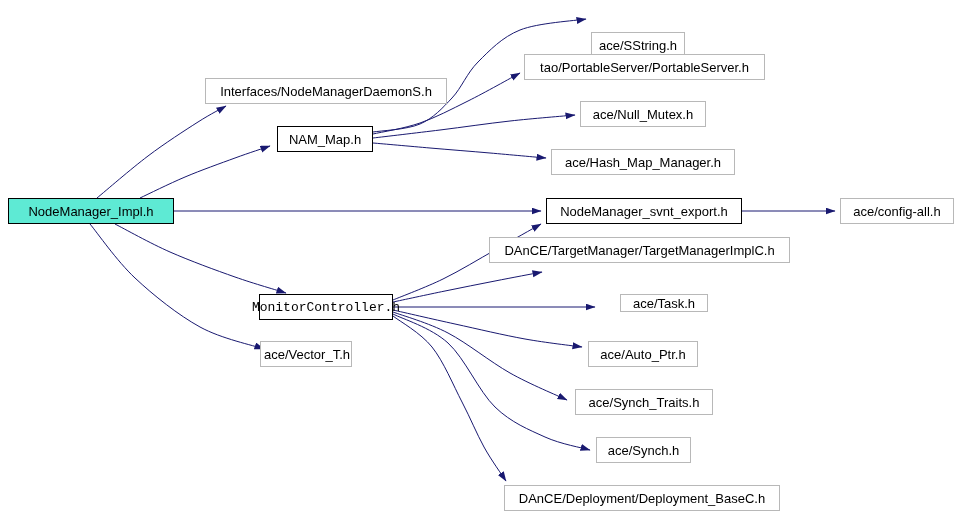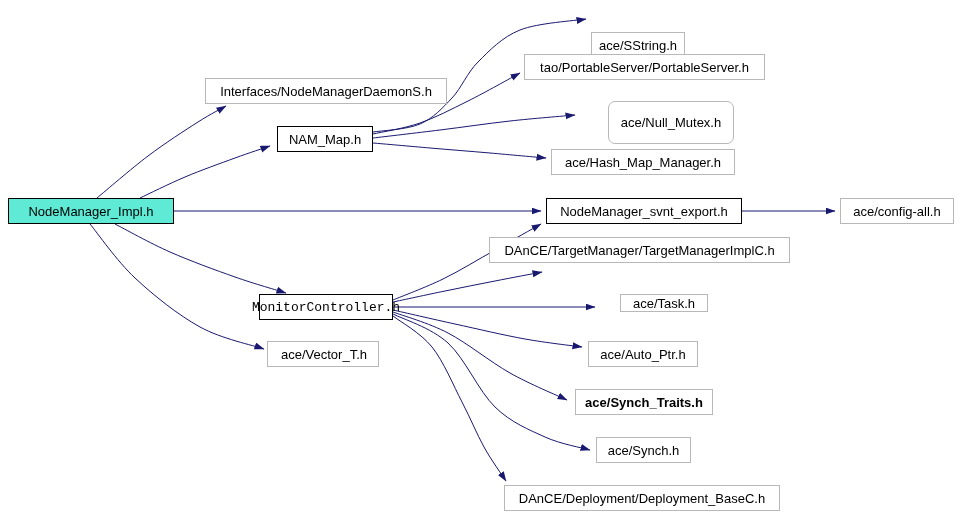--- a/index.html
+++ b/index.html
@@ -63,48 +63,48 @@
       </div>
       <div class="node bold" style="left: 277px; top: 126px; width: 96px; height: 26px;">
         <span>NAM_Map.h</span>
       </div>
       <div class="node plain" style="left: 591px; top: 6px; width: 94px; height: 26px; margin-top: 26px;">
         <span>ace/SString.h</span>
       </div>
       <div class="node plain" style="left: 524px; top: 54px; width: 241px; height: 26px;">
         <span>tao/PortableServer/PortableServer.h</span>
       </div>
-      <div class="node plain" style="left: 608px; top: 101px; width: 126px; height: 43px; border-radius: 7px;">
+      <div class="node plain" style="left: 580px; top: 101px; width: 126px; height: 26px;">
         <span>ace/Null_Mutex.h</span>
       </div>
       <div class="node plain" style="left: 551px; top: 149px; width: 184px; height: 26px;">
         <span>ace/Hash_Map_Manager.h</span>
       </div>
       <div class="node bold" style="left: 546px; top: 198px; width: 196px; height: 26px; text-align: right;">
         <span>NodeManager_svnt_export.h</span>
       </div>
       <div class="node plain" style="left: 840px; top: 198px; width: 114px; height: 26px;">
         <span>ace/config-all.h</span>
       </div>
       <div class="node plain" style="left: 489px; top: 237px; width: 301px; height: 26px;">
         <span>DAnCE/TargetManager/TargetManagerImplC.h</span>
       </div>
       <div class="node bold" style="left: 259px; top: 294px; width: 134px; height: 26px; font-family: Liberation Mono, monospace;">
         <span>MonitorController.h</span>
       </div>
       <div class="node plain" style="left: 600px; top: 294px; width: 88px; height: 18px; margin-left: 20px;">
         <span>ace/Task.h</span>
       </div>
-      <div class="node plain" style="left: 267px; top: 341px; width: 112px; height: 26px; padding-left: 6px;">
+      <div class="node plain" style="left: 260px; top: 341px; width: 92px; height: 26px; padding-left: 6px;">
         <span>ace/Vector_T.h</span>
       </div>
       <div class="node plain" style="left: 588px; top: 341px; width: 110px; height: 26px;">
         <span>ace/Auto_Ptr.h</span>
       </div>
-      <div class="node plain" style="left: 575px; top: 389px; width: 138px; height: 26px; font-weight: bold;">
+      <div class="node plain" style="left: 575px; top: 389px; width: 138px; height: 26px;">
         <span>ace/Synch_Traits.h</span>
       </div>
       <div class="node plain" style="left: 596px; top: 437px; width: 95px; height: 26px;">
         <span>ace/Synch.h</span>
       </div>
       <div class="node plain" style="left: 504px; top: 485px; width: 276px; height: 26px;">
         <span>DAnCE/Deployment/Deployment_BaseC.h</span>
       </div>
     </div>
 </div>

